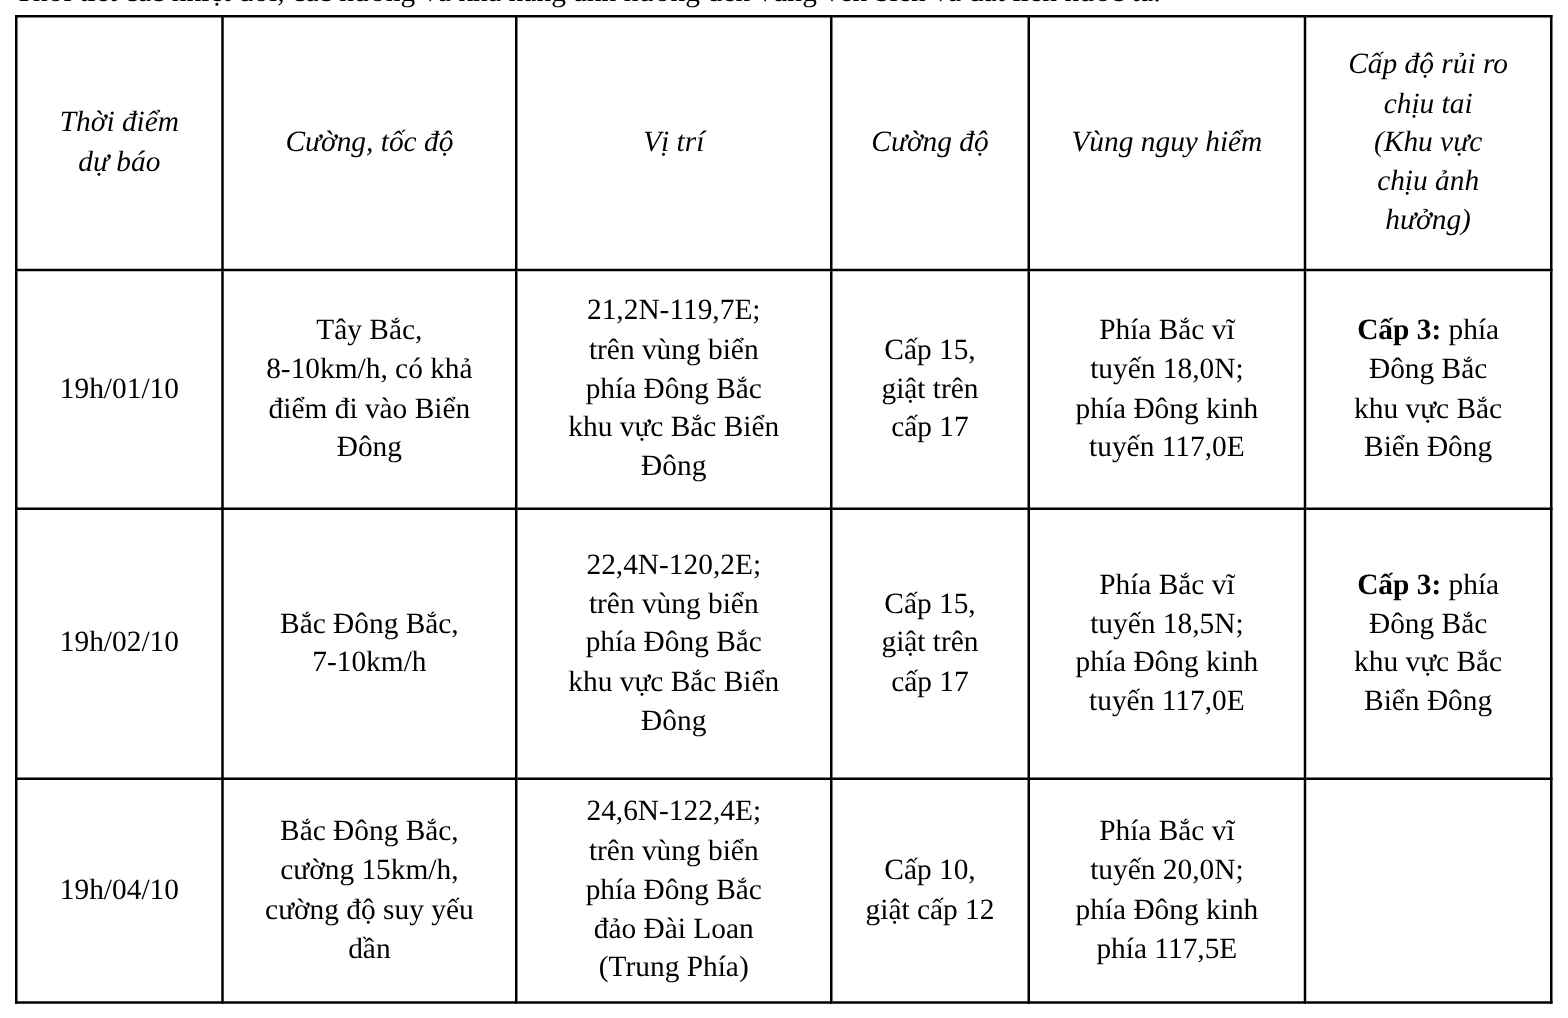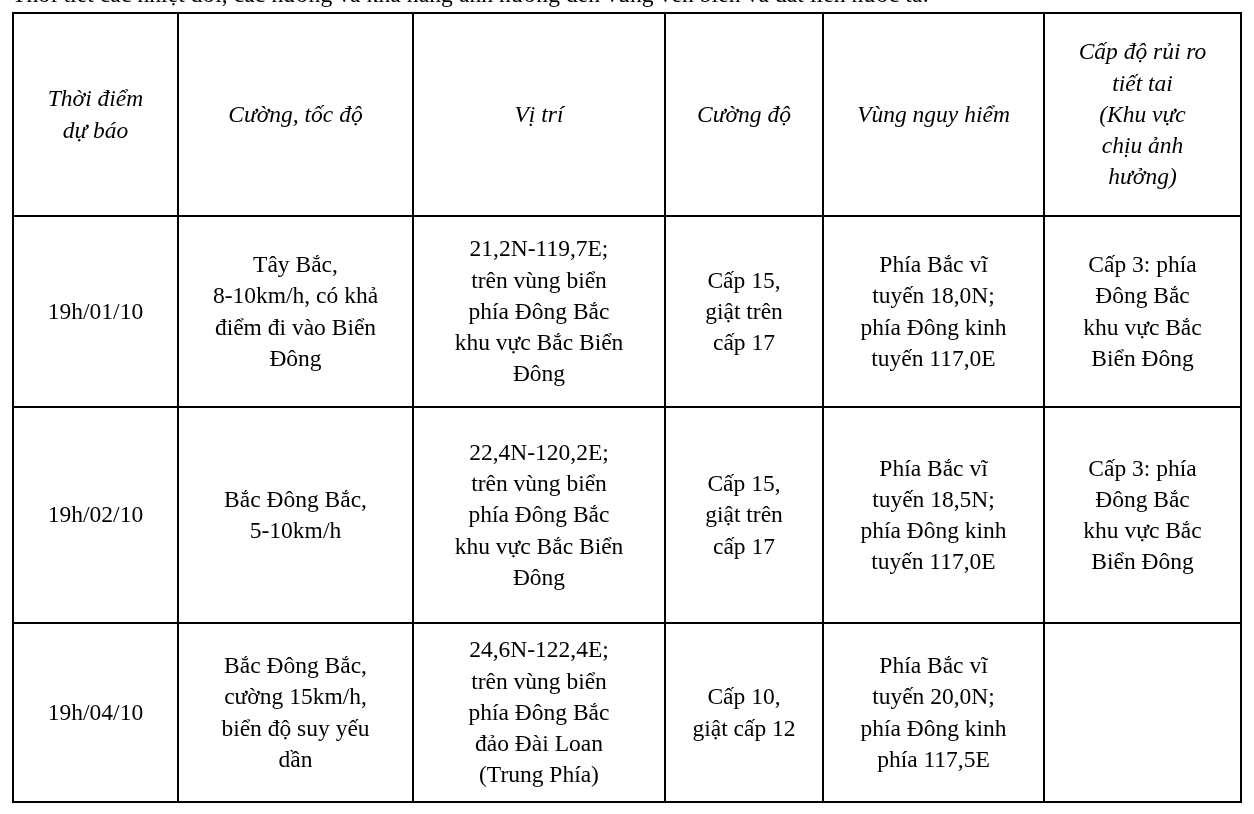--- a/index.html
+++ b/index.html
@@ -76,21 +76,21 @@
 
   
   col.c-time  { width: 165px; }
   col.c-dir   { width: 235px; }
   col.c-pos   { width: 252px; }
   col.c-int   { width: 158px; }
   col.c-zone  { width: 221px; }
   col.c-risk  { width: 197px; }
 
   .cell-lines > span { display: block; }
-  .risk-level { font-weight: normal; }
+  .risk-level { font-weight: bold; }
   .empty-cell { min-height: 1px; }
 </style>
 </head>
 <body>
 
 <div id="page">
 
   <div class="top-fragment">Thời tiết các nhiệt đới, các hướng và khả năng ảnh hưởng đến vùng ven biển và đất liền nước ta:</div>
 
   <div class="table-wrap">
@@ -127,21 +127,21 @@
             </div>
           </td>
           <td>
             <div class="cell-lines">
               <span>Vùng nguy hiểm</span>
             </div>
           </td>
           <td>
             <div class="cell-lines">
               <span>Cấp độ rủi ro</span>
-              <span>tiết tai</span>
+              <span>chịu tai</span>
               <span>(Khu vực</span>
               <span>chịu ảnh</span>
               <span>hưởng)</span>
             </div>
           </td>
         </tr>
       </thead>
       <tbody>
 
         <tr class="r1">
@@ -186,21 +186,21 @@
               <span>Biển Đông</span>
             </div>
           </td>
         </tr>
 
         <tr class="r2">
           <td>19h/02/10</td>
           <td>
             <div class="cell-lines">
               <span>Bắc Đông Bắc,</span>
-              <span>5-10km/h</span>
+              <span>7-10km/h</span>
             </div>
           </td>
           <td>
             <div class="cell-lines">
               <span>22,4N-120,2E;</span>
               <span>trên vùng biển</span>
               <span>phía Đông Bắc</span>
               <span>khu vực Bắc Biển</span>
               <span>Đông</span>
             </div>
@@ -229,21 +229,21 @@
             </div>
           </td>
         </tr>
 
         <tr class="r3">
           <td>19h/04/10</td>
           <td>
             <div class="cell-lines">
               <span>Bắc Đông Bắc,</span>
               <span>cường 15km/h,</span>
-              <span>biển độ suy yếu</span>
+              <span>cường độ suy yếu</span>
               <span>dần</span>
             </div>
           </td>
           <td>
             <div class="cell-lines">
               <span>24,6N-122,4E;</span>
               <span>trên vùng biển</span>
               <span>phía Đông Bắc</span>
               <span>đảo Đài Loan</span>
               <span>(Trung Phía)</span>

